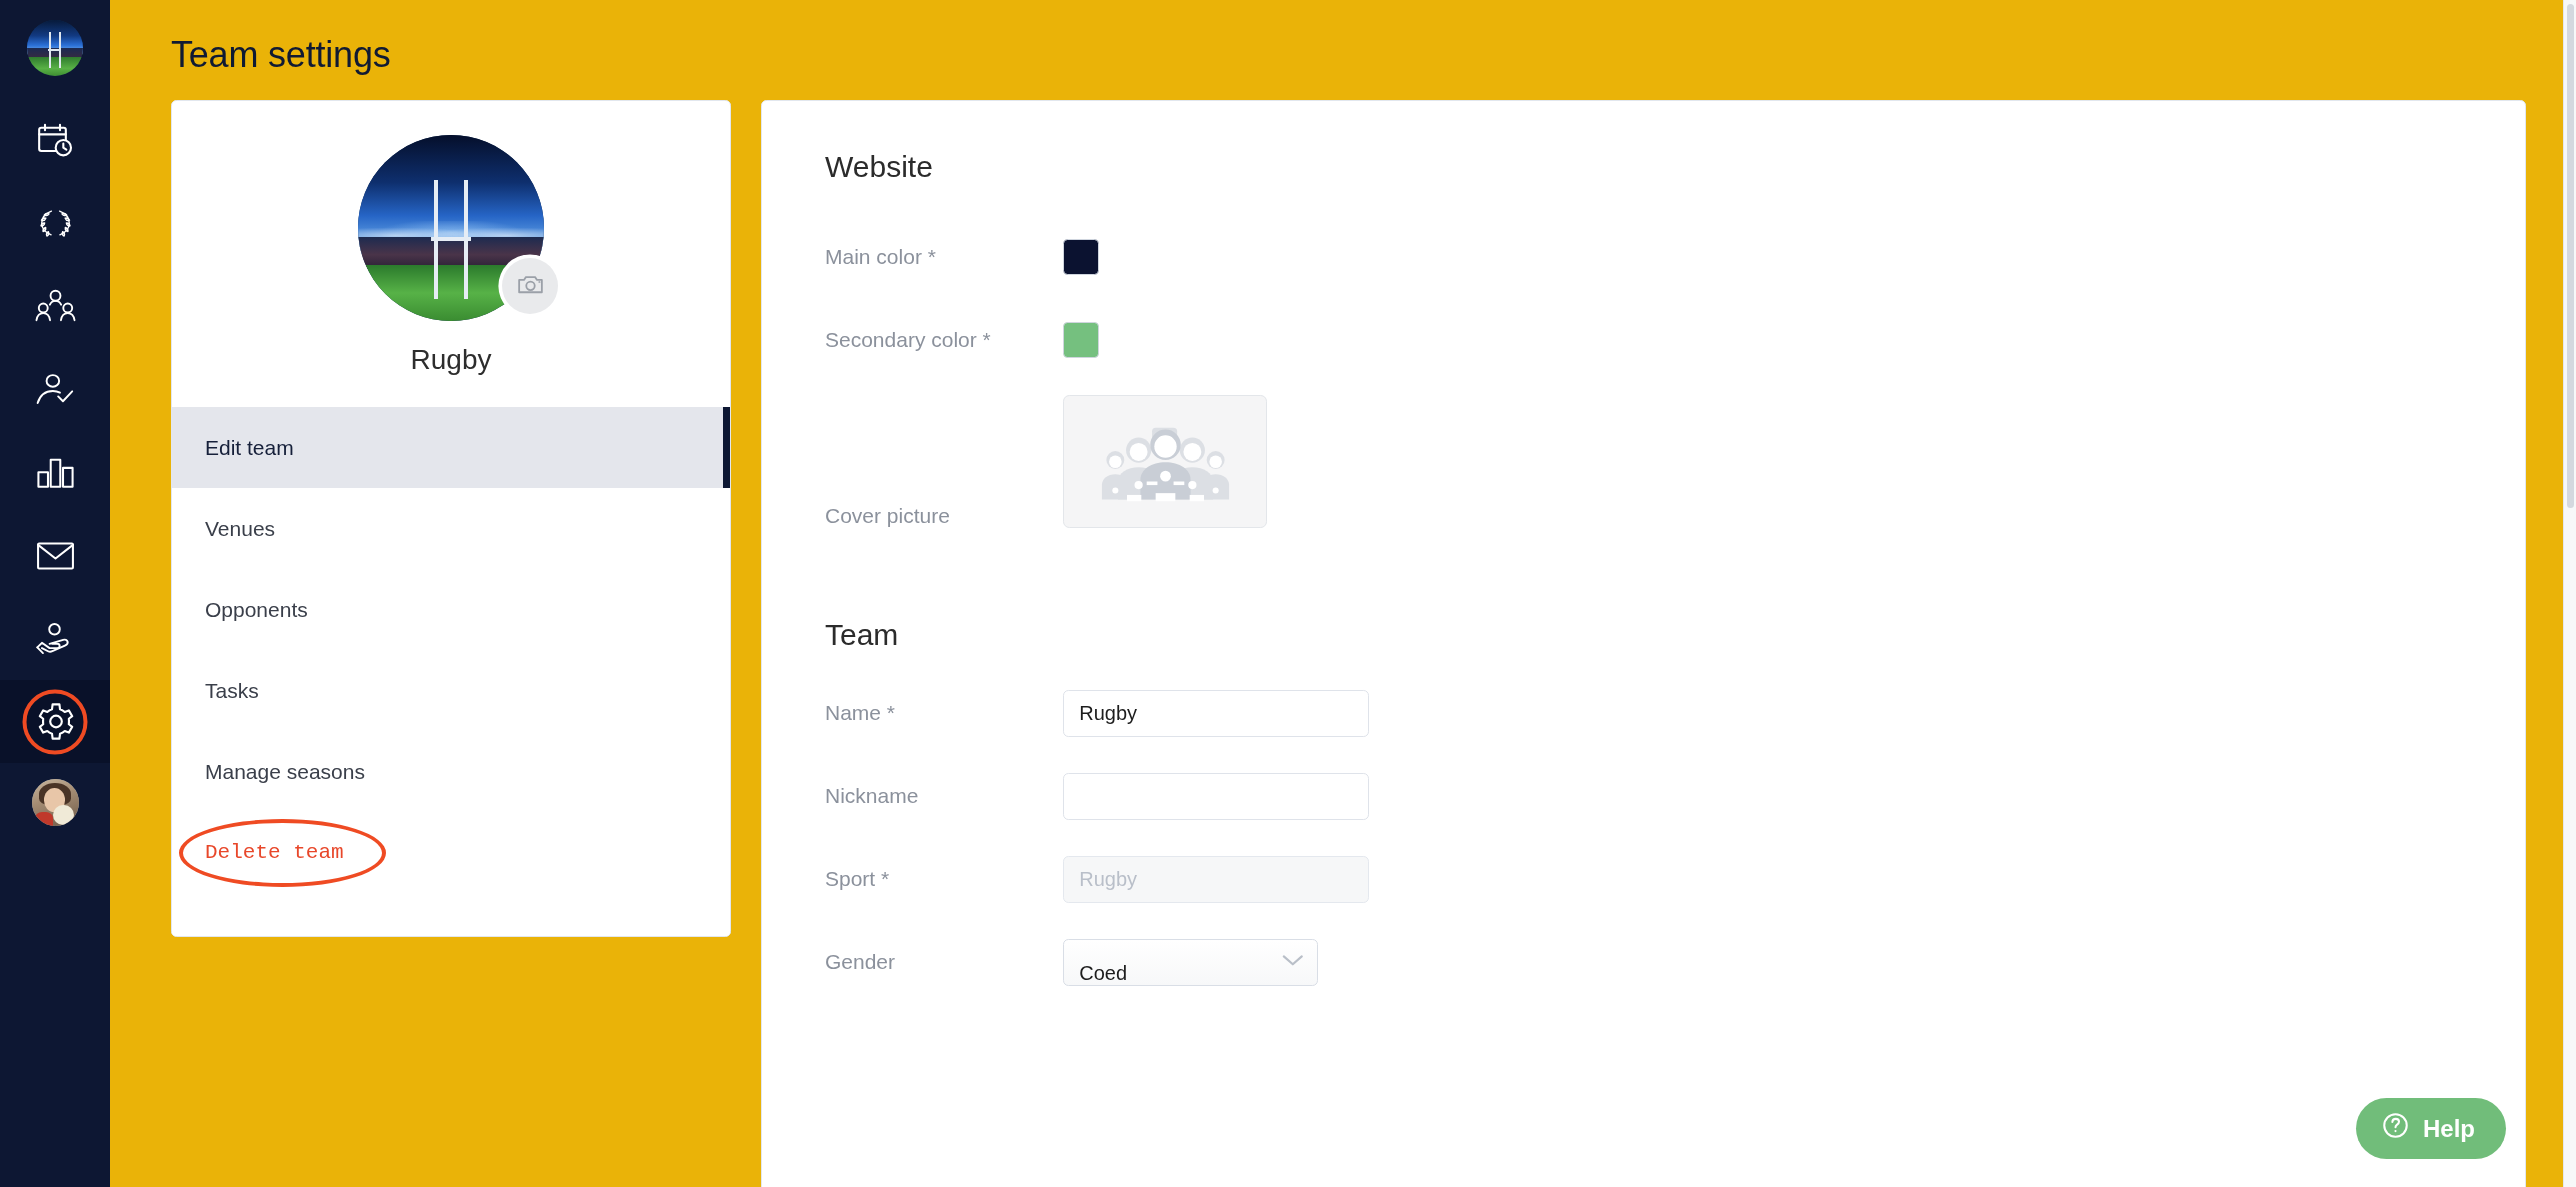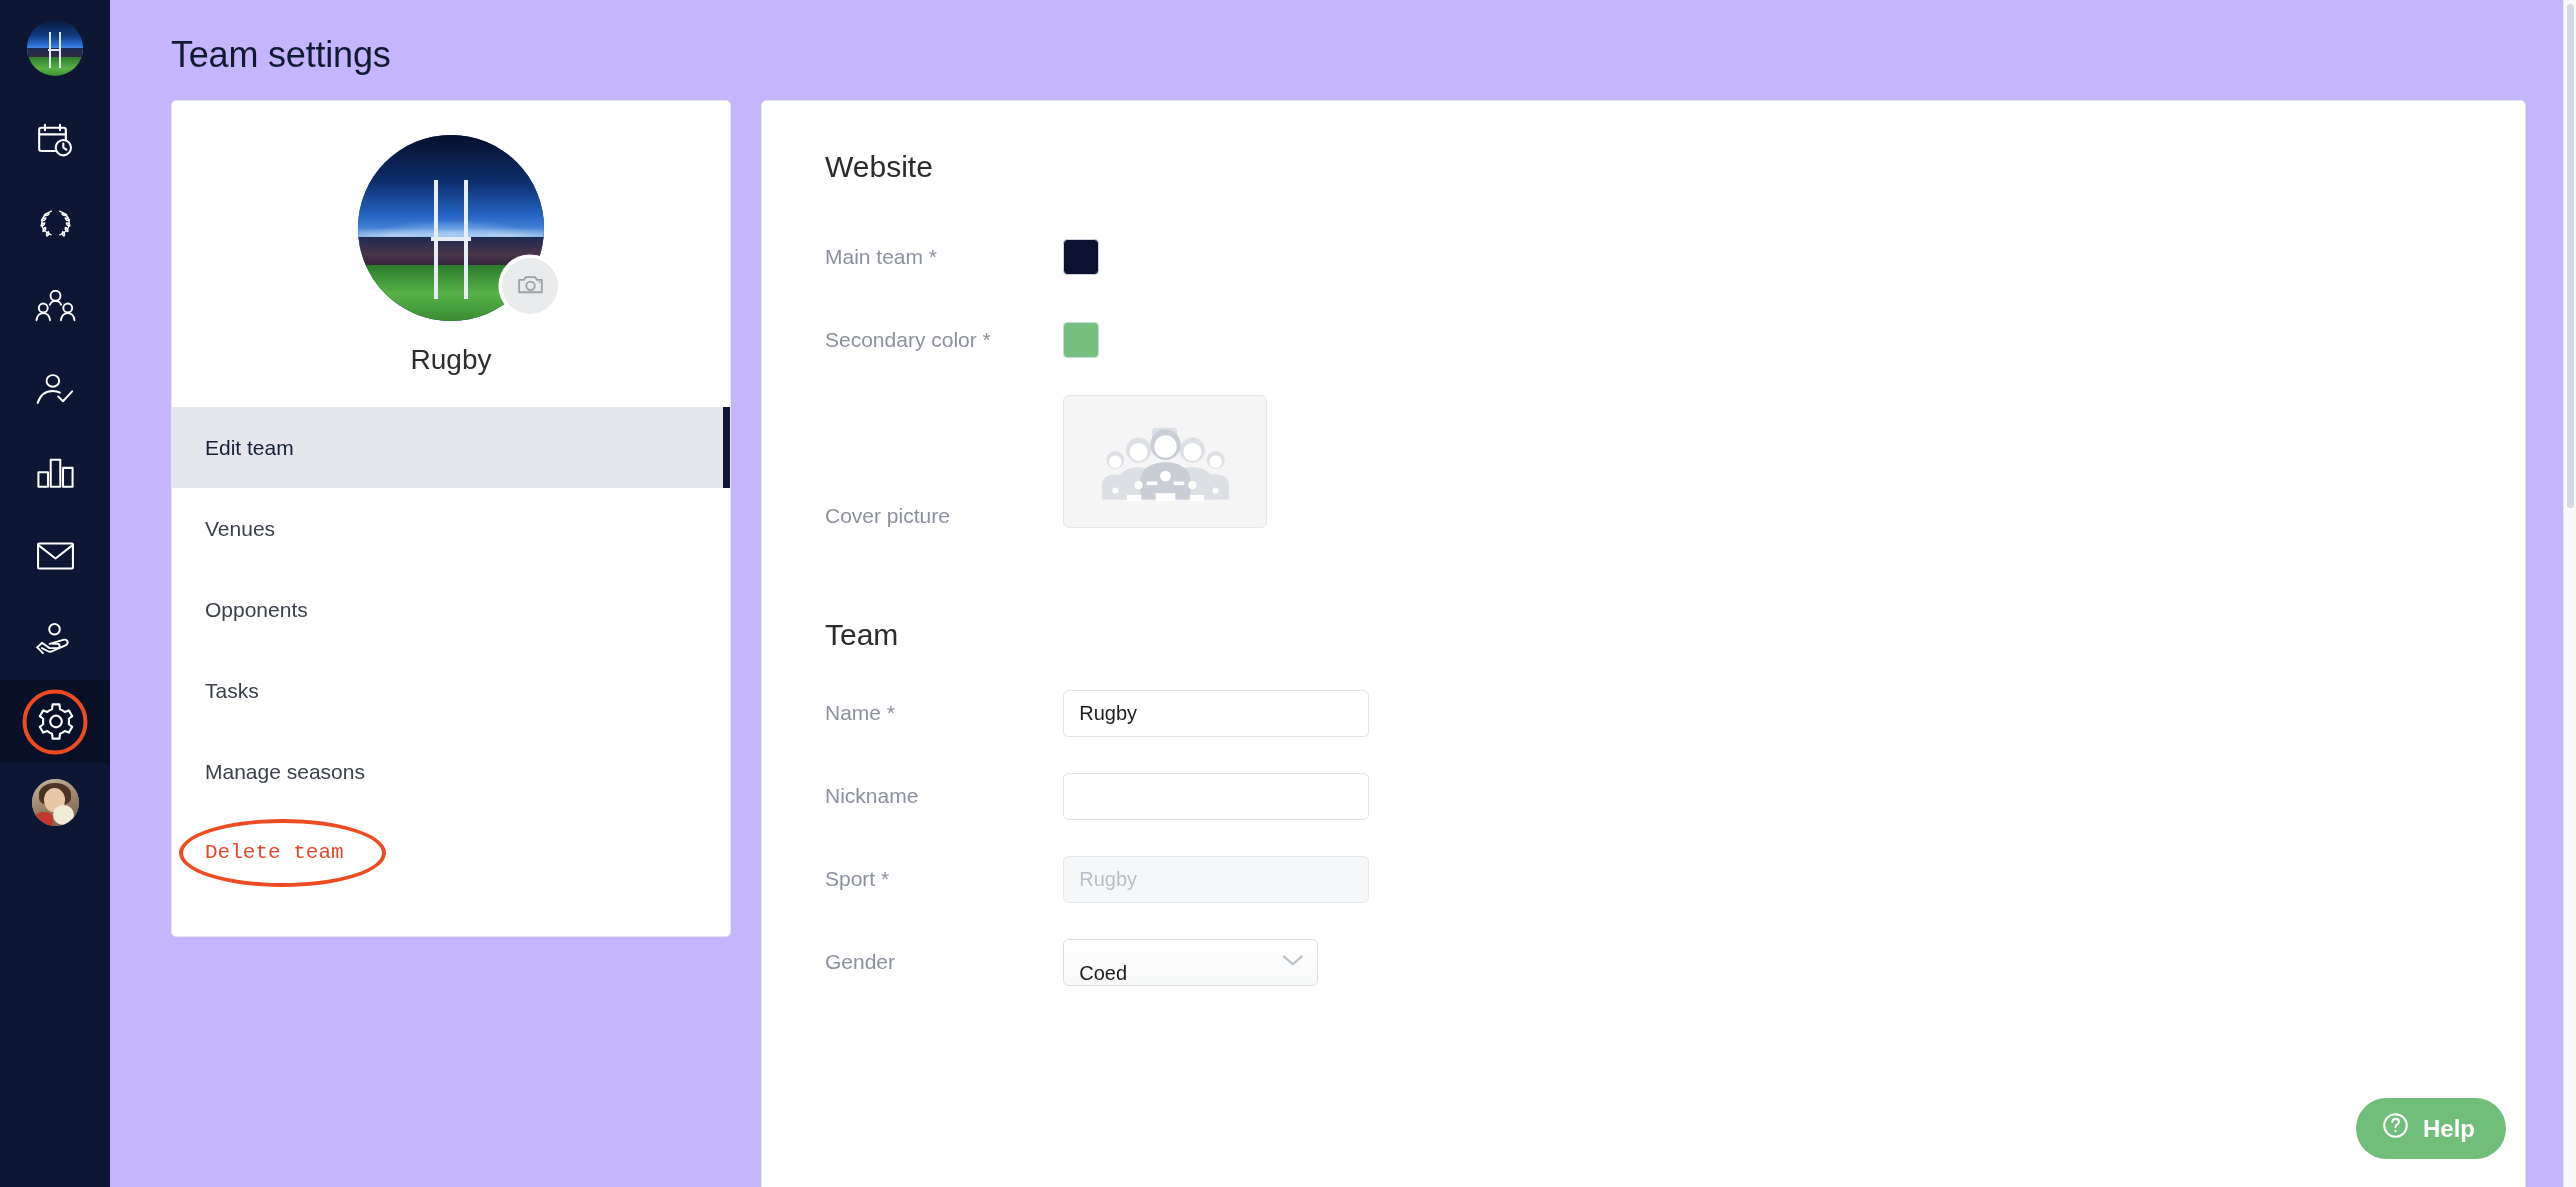--- a/index.html
+++ b/index.html
@@ -83,21 +83,21 @@
   .avatar-user .bg { position:absolute; inset:0; background: linear-gradient(160deg,#c9b79f 0%, #a58d74 40%, #6e5a47 100%); }
   .avatar-user .face { position:absolute; left:26%; top:18%; width:46%; height:52%; border-radius:50% 50% 48% 48%; background:#e8c6a8; }
   .avatar-user .hair { position:absolute; left:16%; top:8%; width:68%; height:46%; border-radius:50% 50% 30% 30%; background:#4a3426; }
   .avatar-user .dog { position:absolute; left:46%; bottom:2%; width:44%; height:44%; border-radius:50%; background:#f0ead7; }
   .avatar-user .red { position:absolute; left:8%; bottom:0; width:38%; height:30%; background:#c0392b; border-radius:40% 40% 0 0; }
 
   
   .main {
     flex: 1 1 auto;
     height: 1187px;
-    background: #c4b5fd;
+    background: #eab308;
     position: relative;
     overflow: hidden;
     padding: 0 0 0 0;
   }
   .page-title {
     font-size: 36px;
     color: #101a33;
     font-weight: 400;
     letter-spacing: -0.2px;
     padding: 34px 0 0 61px;
@@ -489,21 +489,21 @@
           </div>
           <div class="menu-spacer"></div>
         </div>
       </div>
 
       <div class="settings-card">
 
         <div class="section-title">Website</div>
 
         <div class="field-row">
-          <div class="field-label">Main team *</div>
+          <div class="field-label">Main color *</div>
           <div class="swatch" style="background:#0b1230"></div>
         </div>
 
         <div class="field-row">
           <div class="field-label">Secondary color *</div>
           <div class="swatch" style="background:#75c07f"></div>
         </div>
 
         <div class="field-row cover-row">
           <div class="field-label">Cover picture</div>

